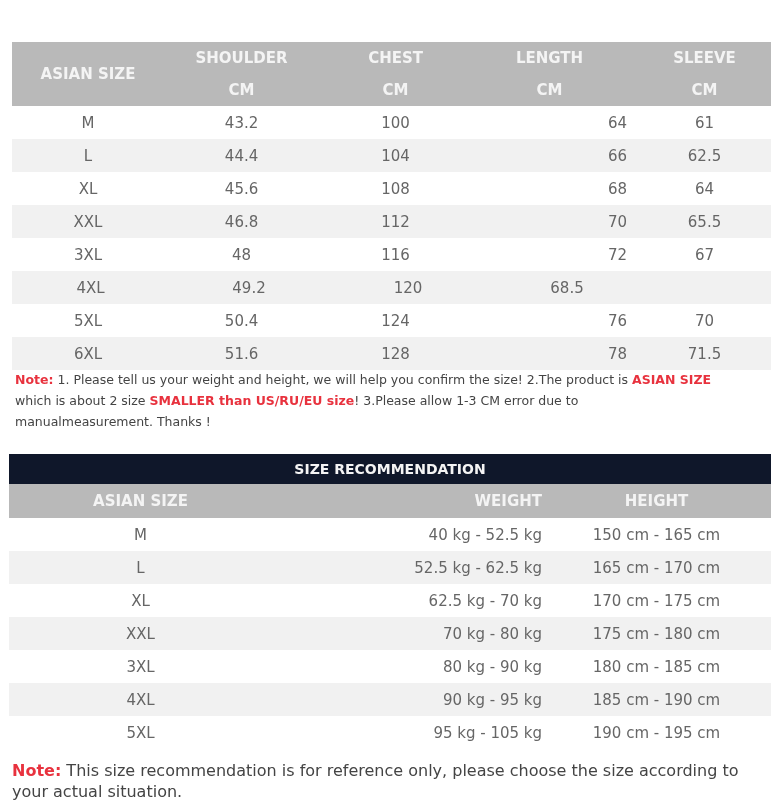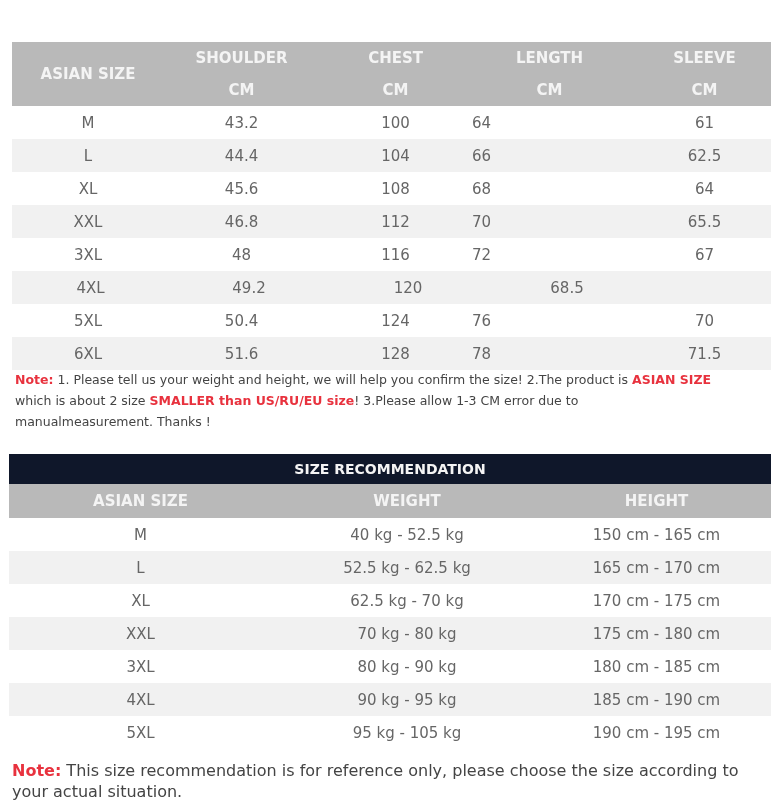--- a/index.html
+++ b/index.html
@@ -4,34 +4,34 @@
 <style>
   html, body { margin:0; padding:0; background:#ffffff; }
   body { width:771px; height:800px; overflow:hidden; position:relative; font-family:"DejaVu Sans", sans-serif; color:#555; }
   .t1 { position:absolute; left:12px; top:42px; width:770px; }
   .hdr { background:#b9b9b9; color:#f4f4f4; font-weight:bold; font-size:15px; }
   .row { display:flex; height:33px; align-items:center; font-size:15px; color:#666; }
   .row.alt { background:#f1f1f1; }
   .c0 { width:157px; text-align:center; }
   .c1 { width:160px; text-align:center; }
   .c2 { width:158px; text-align:center; }
-  .c3 { width:160px; text-align:left; }
+  .c3 { width:160px; text-align:right; }
   .c4 { width:160px; text-align:center; }
   .hdr-wrap { display:flex; height:64px; }
   .hdr-wrap .c0 { display:flex; align-items:center; justify-content:center; }
   .hdr-col { display:flex; flex-direction:column; }
   .hdr-col > div { height:32px; display:flex; align-items:center; justify-content:center; }
   .note1 { position:absolute; left:15px; top:369px; width:780px; font-size:12.5px; line-height:21px; color:#444; white-space:nowrap; }
   .red { color:#e8323e; font-weight:bold; }
   .t2 { position:absolute; left:9px; top:454px; width:762px; }
   .t2 .hdr-title { height:30px; display:flex; align-items:center; justify-content:center; background:#0f172a; color:#f4f4f4; font-weight:bold; font-size:14px; }
   .t2 .hdr2 { display:flex; height:34px; align-items:center; background:#b9b9b9; color:#f4f4f4; font-weight:bold; font-size:15px; }
   .t2 .row { height:33px; }
   .d0 { width:263px; text-align:center; }
-  .d1 { width:270px; text-align:center; }
+  .d1 { width:270px; text-align:right; }
   .d2 { width:229px; text-align:center; }
   .note2 { position:absolute; left:12px; top:760px; width:760px; font-size:16px; line-height:21px; color:#444; }
 </style>
 </head>
 <body>
 
 <div class="t1">
   <div class="hdr hdr-wrap">
     <div class="c0">ASIAN SIZE</div>
     <div class="hdr-col c1">

